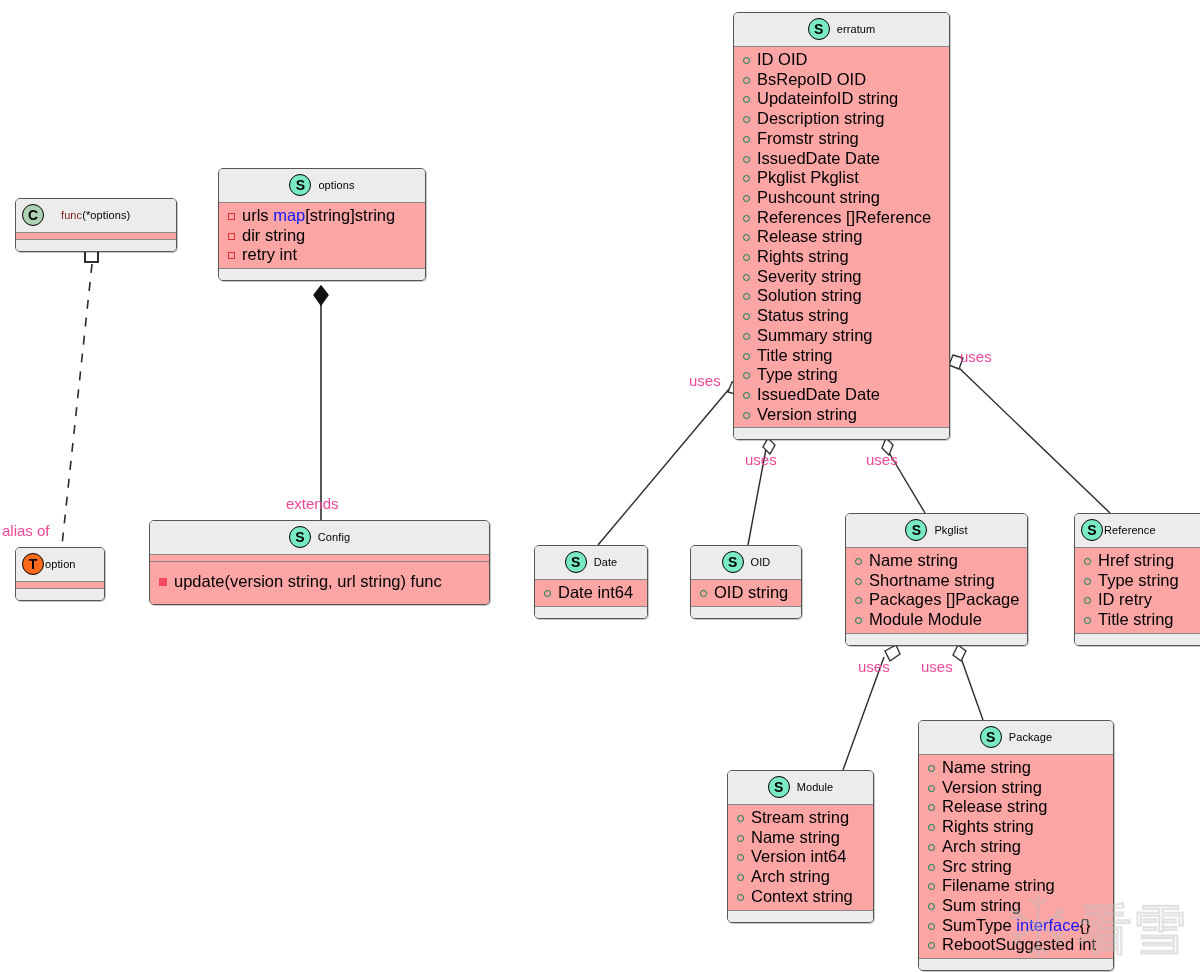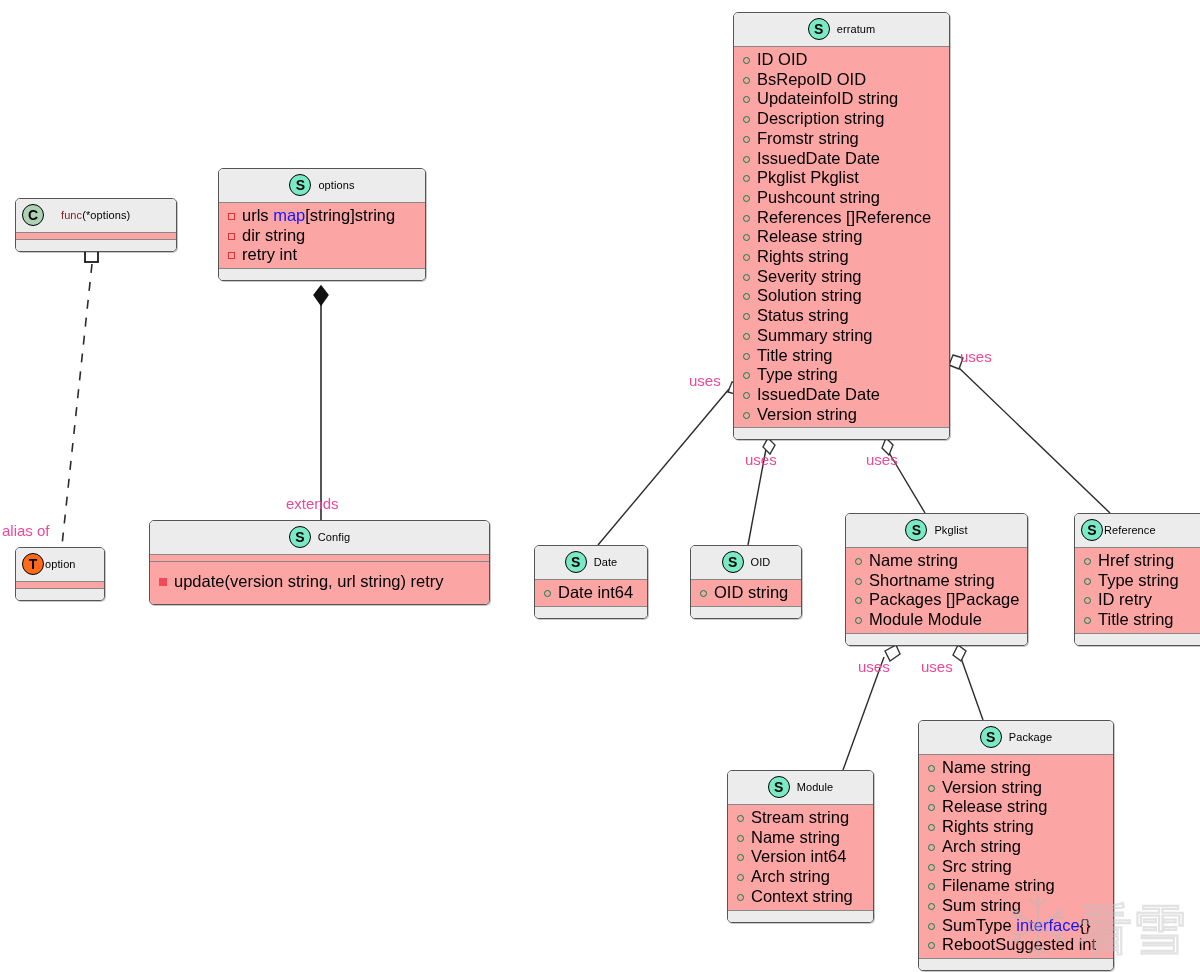--- a/index.html
+++ b/index.html
@@ -241,21 +241,21 @@
 
   <div class="uml-class" style="left:149px; top:520px; width:341px;">
     <div class="uml-header">
       <span class="badge badge-S">S</span>
       <span class="uml-title">Config</span>
     </div>
     <div class="uml-body empty"></div>
     <div class="uml-body" style="border-bottom:none; padding:6px 0 9px 0;">
       <div class="member method">
         <span class="vis vis-priv-square-filled"></span>
-        <span>update(version string, url string) retry</span>
+        <span>update(version string, url string) func</span>
       </div>
     </div>
   </div>
 
   <div class="uml-class" style="left:733px; top:12px; width:217px;">
     <div class="uml-header">
       <span class="badge badge-S">S</span>
       <span class="uml-title">erratum</span>
     </div>
     <div class="uml-body">

